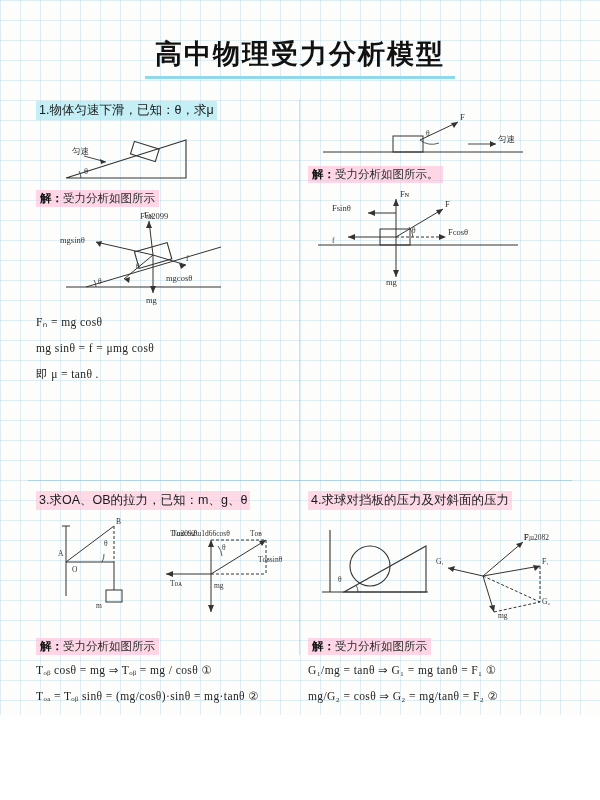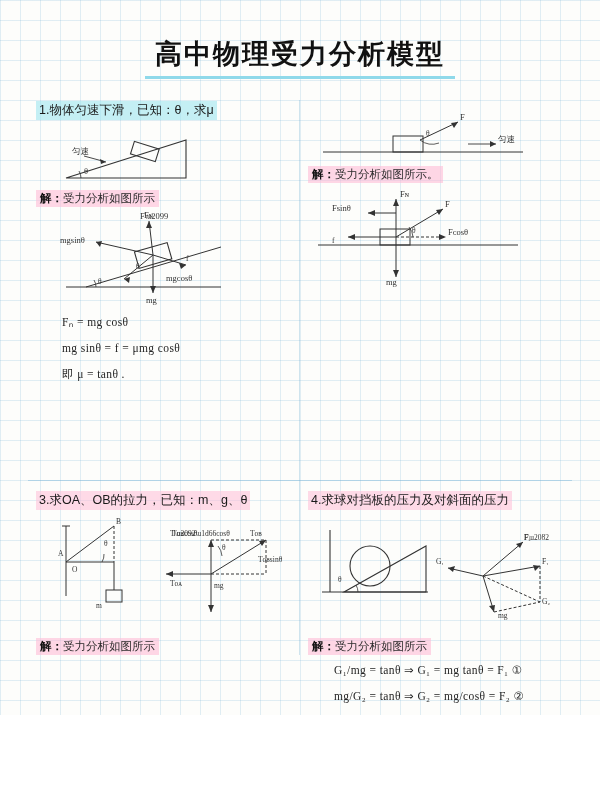--- a/index.html
+++ b/index.html
@@ -79,21 +79,21 @@
   .lbl.sm{font-size:7.5px;}
   .s3{position:absolute;top:490px;}
   .hr{
     position:absolute;left:28px;right:28px;top:480px;height:1px;
     background:rgba(120,180,215,0.45);
   }
   .vr{
     position:absolute;top:100px;bottom:60px;left:299px;width:1px;
     background:rgba(120,180,215,0.35);
   }
-  .eqs div{margin-bottom:0px;margin-left:26px;}
+  .eqs div{margin-bottom:0px;}
 </style>
 </head>
 <body>
 
 <div class="page">
 
   <div class="title-wrap">
     <div class="title">高中物理受力分析模型</div>
   </div>
 
@@ -252,20 +252,24 @@
         <text class="lbl sm" x="178" y="72">mg</text>
         <path d="M186 40 A18 18 0 0 0 182 30" fill="none" stroke="#333" stroke-width="0.8"></path>
         <text class="lbl sm" x="186" y="34">θ</text>
       </svg>
     </div>
 
     <div class="solve">
       <b>解：</b><span>受力分析如图所示</span>
     </div>
 
+    <div class="hand eqs">
+      <div>Tₒᵦ cosθ = mg ⇒ Tₒᵦ = mg / cosθ    ①</div>
+      <div>Tₒₐ = Tₒᵦ sinθ = (mg/cosθ)·sinθ = mg·tanθ    ②</div>
+    </div>
   </div>
 
   <div class="col col-right s3">
     <div class="sec-head pink">4.求球对挡板的压力及对斜面的压力</div>
 
     <div class="diagram">
       <svg width="258" height="118" viewBox="0 0 258 118">
 
         <g stroke="#333" fill="none" stroke-width="1.1">
           <line x1="22" y1="14" x2="22" y2="76"></line>
@@ -297,17 +301,17 @@
         <text class="lbl sm" x="234" y="88">G₂</text>
       </svg>
     </div>
 
     <div class="solve">
       <b>解：</b><span>受力分析如图所示</span>
     </div>
 
     <div class="hand eqs">
       <div>G₁/mg = tanθ ⇒ G₁ = mg tanθ = F₁    ①</div>
-      <div>mg/G₂ = tanθ ⇒ G₂ = mg/cosθ = F₂    ②</div>
+      <div>mg/G₂ = cosθ ⇒ G₂ = mg/tanθ = F₂    ②</div>
     </div>
   </div>
 
 </div>
 
 </body></html>

